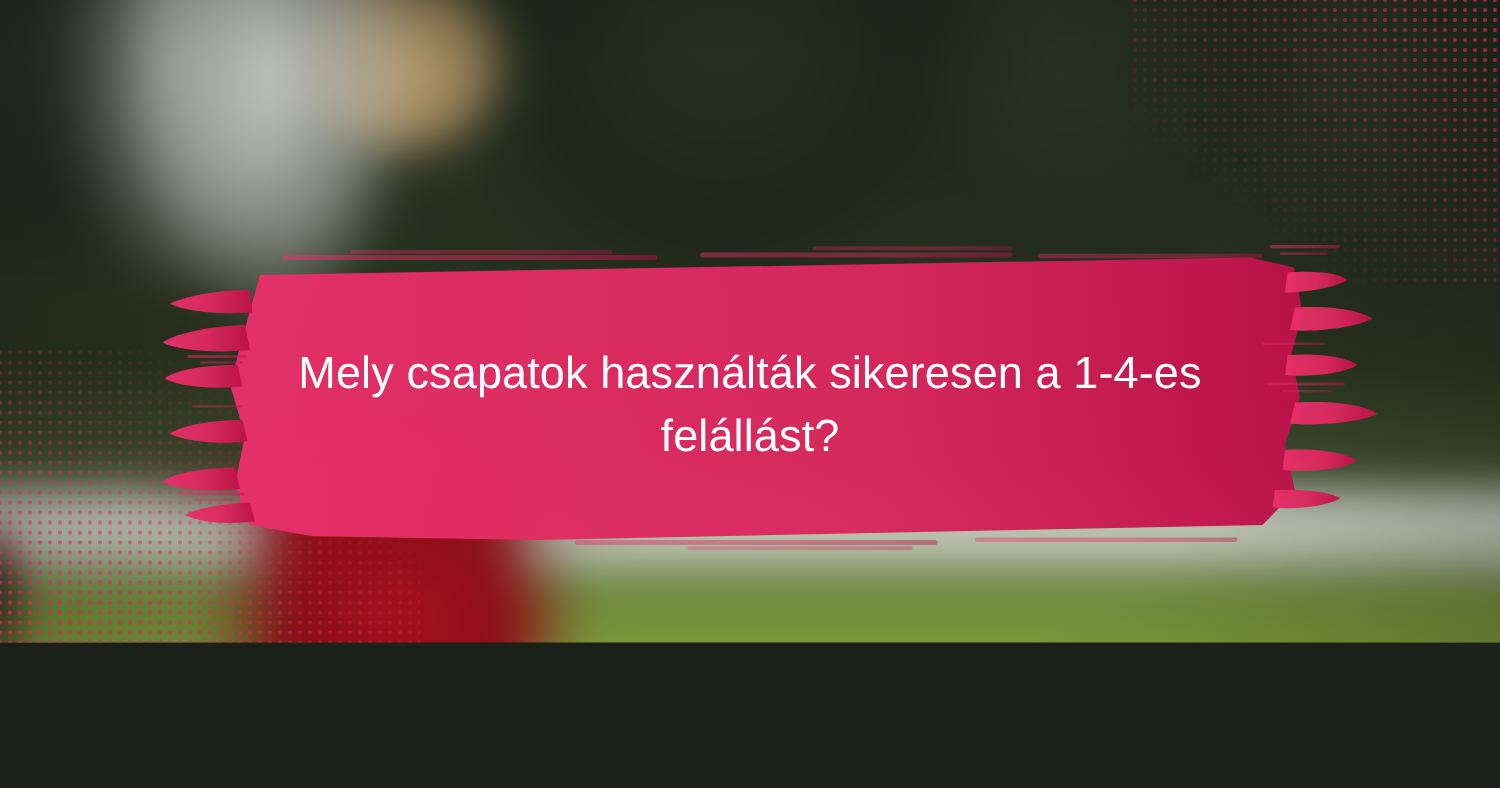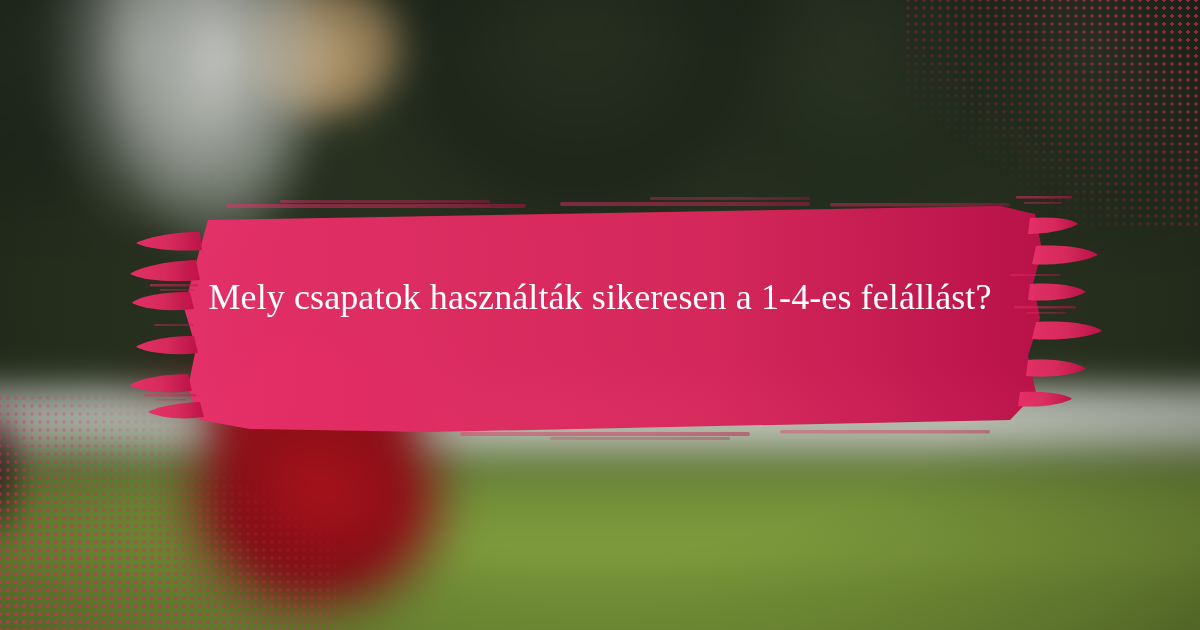--- a/index.html
+++ b/index.html
@@ -5,23 +5,22 @@
   * { margin:0; padding:0; box-sizing:border-box; }
   html, body {
     width:1200px; height:630px;
     overflow:hidden;
     background:#1b2118;
     font-family:"Liberation Sans", sans-serif;
   }
 
   #stage {
     position:relative;
-    width:1200px; height:630px;
+    width:1200px; height:514px;
     overflow:hidden;
-    font-family:Liberation Serif, serif;
   }
 
   
   .bg-base {
     position:absolute; inset:-60px;
     background:
       
       radial-gradient(ellipse 150px 260px at 300px 130px, rgba(226,228,224,0.95) 0%, rgba(200,204,198,0.55) 45%, rgba(120,128,112,0.0) 75%),
       radial-gradient(ellipse 120px 230px at 232px 120px, rgba(210,214,208,0.80) 0%, rgba(160,166,155,0.30) 55%, rgba(90,98,82,0) 80%),
       

